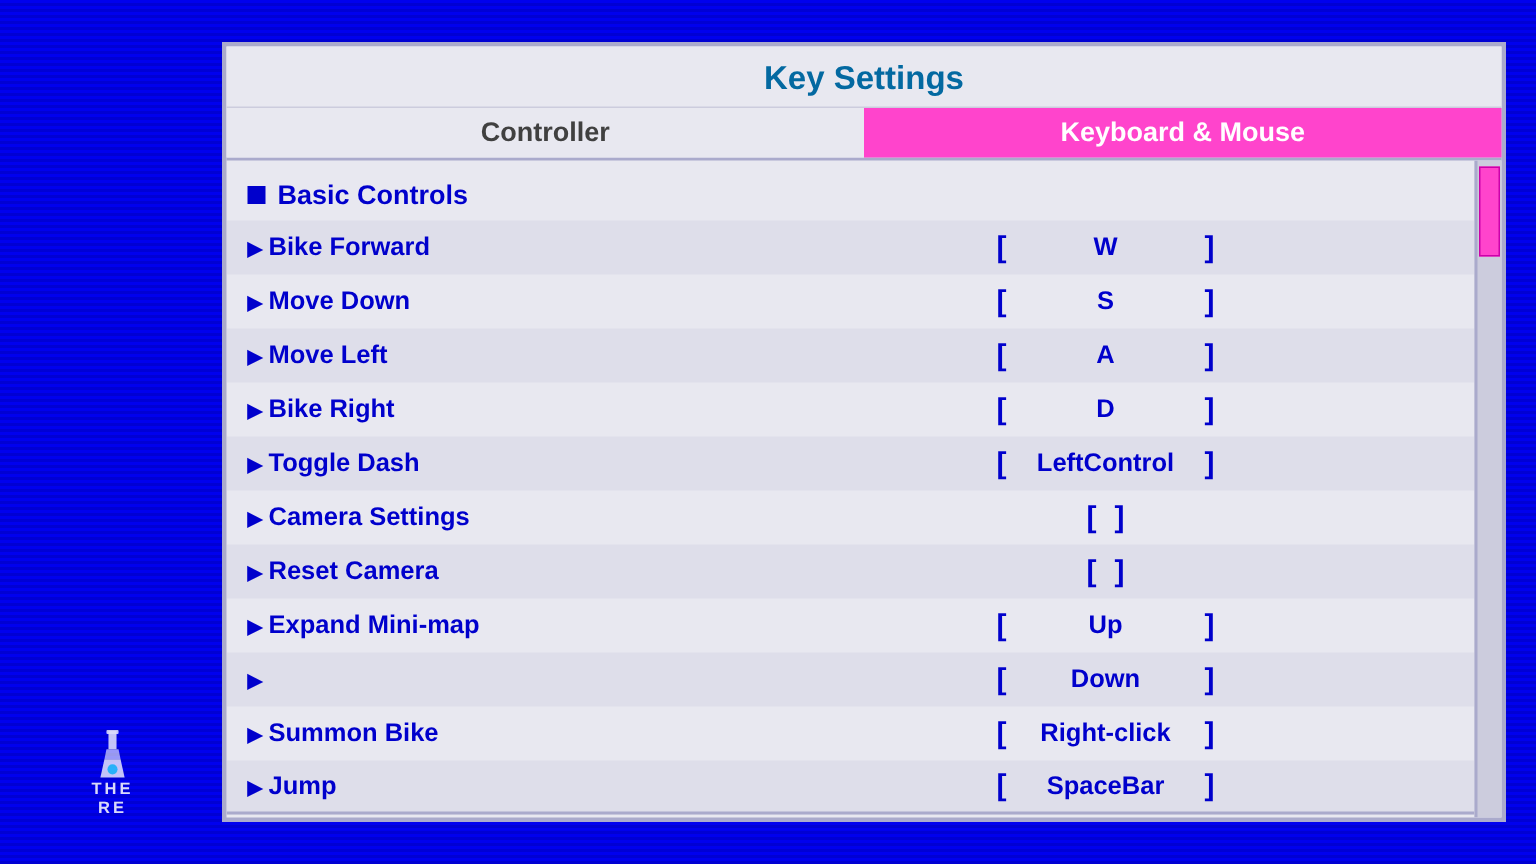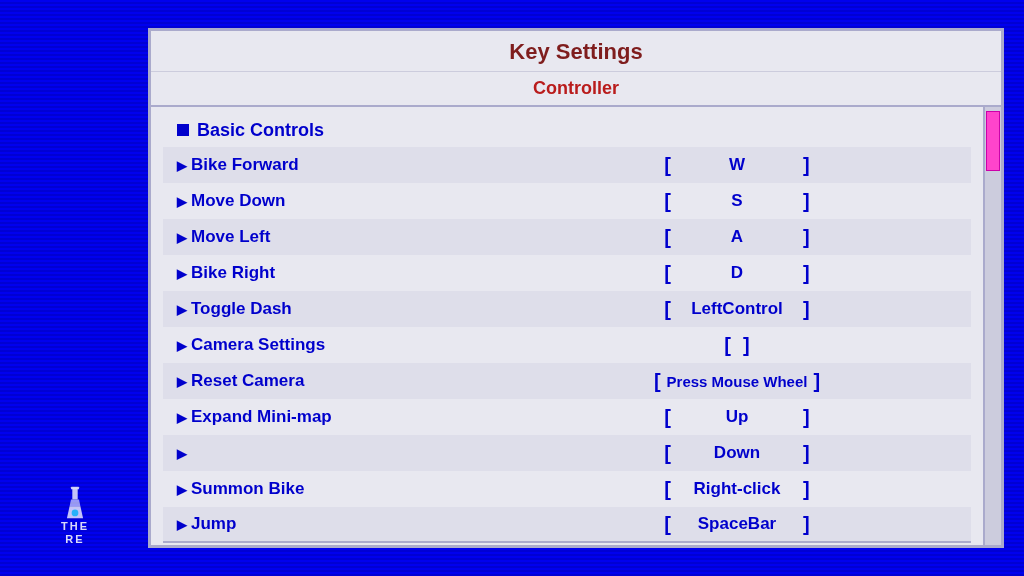--- a/index.html
+++ b/index.html
@@ -37,58 +37,58 @@
       background: #e8e8f0;
       border: 3px solid #aaaacc;
       display: flex;
       flex-direction: column;
     }
 
     .panel-title {
       text-align: center;
       font-size: 22px;
       font-weight: bold;
-      color: #7f1d1d;
+      color: #0369a1;
       padding: 8px 0 6px;
       background: #e8e8f0;
       border-bottom: 1px solid #ccccdd;
     }
 
     .tabs-row {
       display: flex;
       flex-direction: row;
       border-bottom: 2px solid #aaaacc;
     }
 
     .tab {
       flex: 1;
       text-align: center;
       padding: 6px 0;
       font-size: 18px;
       font-weight: bold;
-      color: #b91c1c;
+      color: #404040;
       background: #e8e8f0;
       cursor: pointer;
     }
 
     .tab.active {
       background: #ff44cc;
       color: #fff;
     }
 
     .content-area {
       flex: 1;
       overflow: hidden;
       display: flex;
       flex-direction: row;
     }
 
     .settings-list {
       flex: 1;
-      padding: 4px 12px;
+      padding: 4px 0;
       overflow: hidden;
     }
 
     .scrollbar {
       width: 18px;
       background: #ccccdd;
       border-left: 2px solid #aaaacc;
       display: flex;
       flex-direction: column;
       align-items: center;
@@ -217,20 +217,21 @@
     <rect x="14" y="1" width="12" height="4" rx="1" fill="white" opacity="0.9"></rect>
   </svg>
   <div class="logo-text">THE<br>RE</div>
 </div>
 
 <div class="panel">
   <div class="panel-title">Key Settings</div>
 
   <div class="tabs-row">
     <div class="tab">Controller</div>
+    <div class="tab active">Keyboard &amp; Mouse</div>
   </div>
 
   <div class="content-area">
     <div class="settings-list">
 
       <div class="row">
         <div class="section-header">
           <span class="sq"></span>
           <span>Basic Controls</span>
         </div>
@@ -307,21 +308,20 @@
         </div>
       </div>
 
       <div class="row">
         <div class="row-label">
           <span class="arrow">▶</span>
           <span>Reset Camera</span>
         </div>
         <div class="row-binding">
           <span class="bracket">[</span>
-          <span class="key-value small">Press Mouse Wheel</span>
           <span class="bracket">]</span>
         </div>
       </div>
 
       <div class="row">
         <div class="row-label">
           <span class="arrow">▶</span>
           <span>Expand Mini-map</span>
         </div>
         <div class="row-binding">

